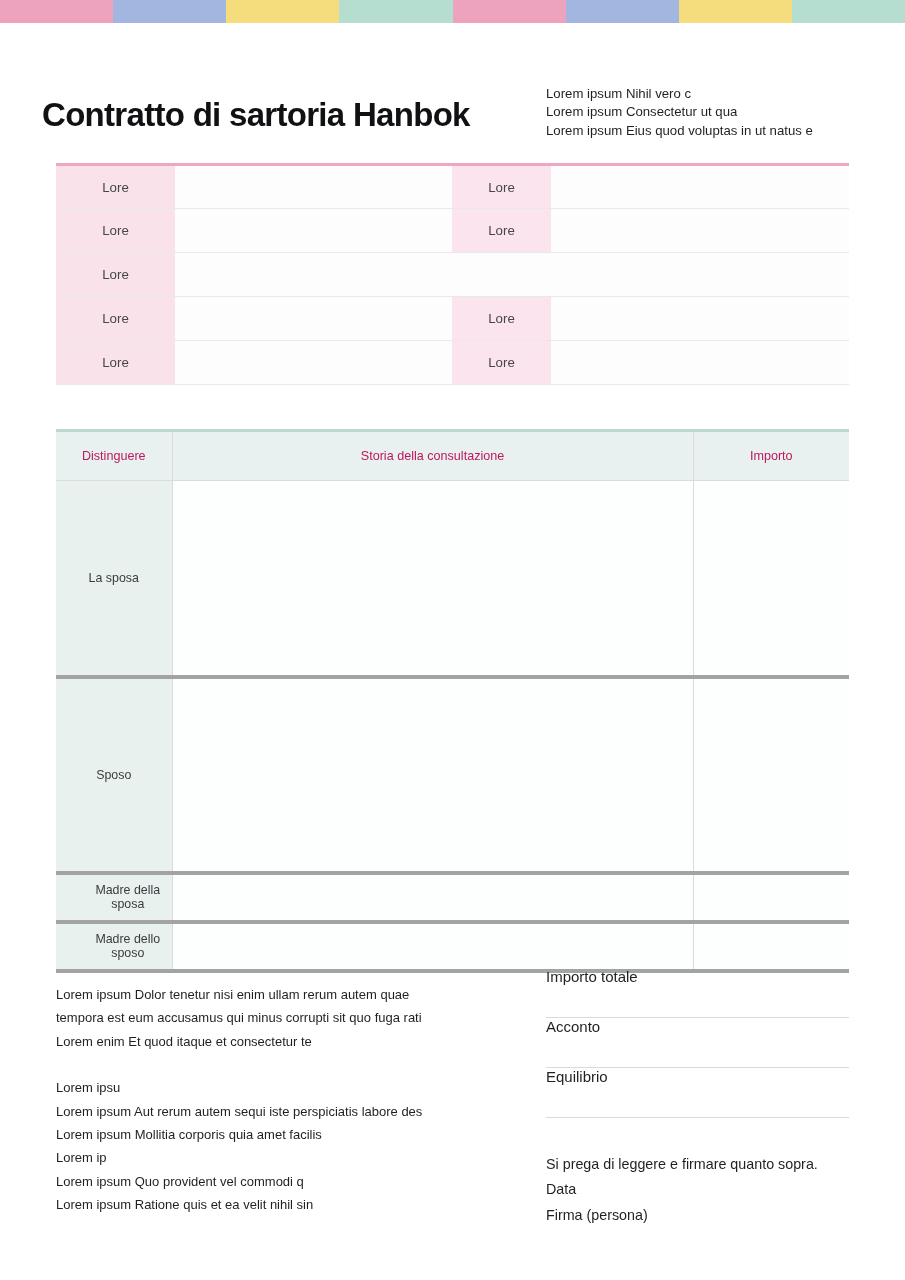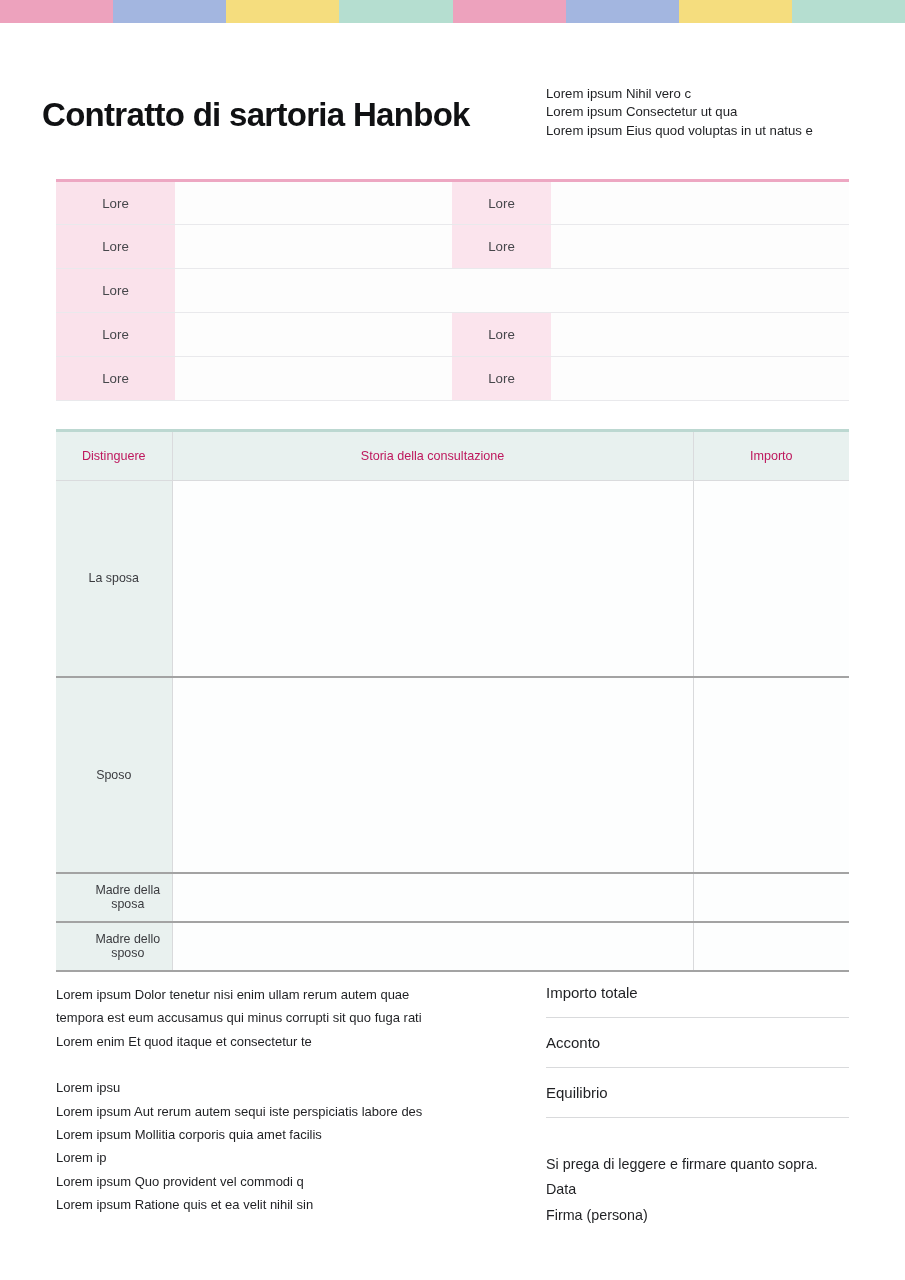--- a/index.html
+++ b/index.html
@@ -56,21 +56,21 @@
     line-height: 18.3px;
     color: #1f2023;
     white-space: nowrap;
   }
   .header-meta div { white-space: nowrap; }
 
   
   .pink-table {
     position: absolute;
     left: 56px;
-    top: 179px;
+    top: 163px;
     width: 793px;
     border-collapse: collapse;
     table-layout: fixed;
     border-top: 3px solid #eda7c2;
   }
   .pink-table td {
     height: 44px;
     border-bottom: 1px solid #e9e9ec;
     font-size: 13.3px;
     color: #3a3b3f;
@@ -104,21 +104,21 @@
     font-weight: 400;
     color: #be185d;
     text-align: center;
     vertical-align: middle;
     border-bottom: 1px solid #dadbdd;
     border-right: 1px solid #dadbdd;
   }
   .green-table th:last-child { border-right: none; text-align: center; }
   .green-table td {
     background: #fdfefe;
-    border-bottom: 2px solid #a3a3a3;
+    border-bottom: 4px solid #a3a3a3;
     border-right: 1px solid #d9dadc;
     vertical-align: middle;
   }
   .green-table td:last-child { border-right: none; }
   .green-table td.rowlbl {
     background: #e9f1ef;
     font-size: 12.4px;
     color: #3a3b3f;
     text-align: center;
   }
@@ -140,21 +140,21 @@
 
   .totals {
     position: absolute;
     left: 546px;
     top: 968px;
     width: 303px;
   }
   .totals .trow {
     height: 50px;
     display: flex;
-    align-items: center;
+    align-items: flex-start;
     border-bottom: 1px solid #d9dadc;
     font-size: 15px;
     color: #1f2023;
     padding-left: 0px;
   }
   .sign-block {
     position: absolute;
     left: 546px;
     top: 1152px;
     width: 340px;

